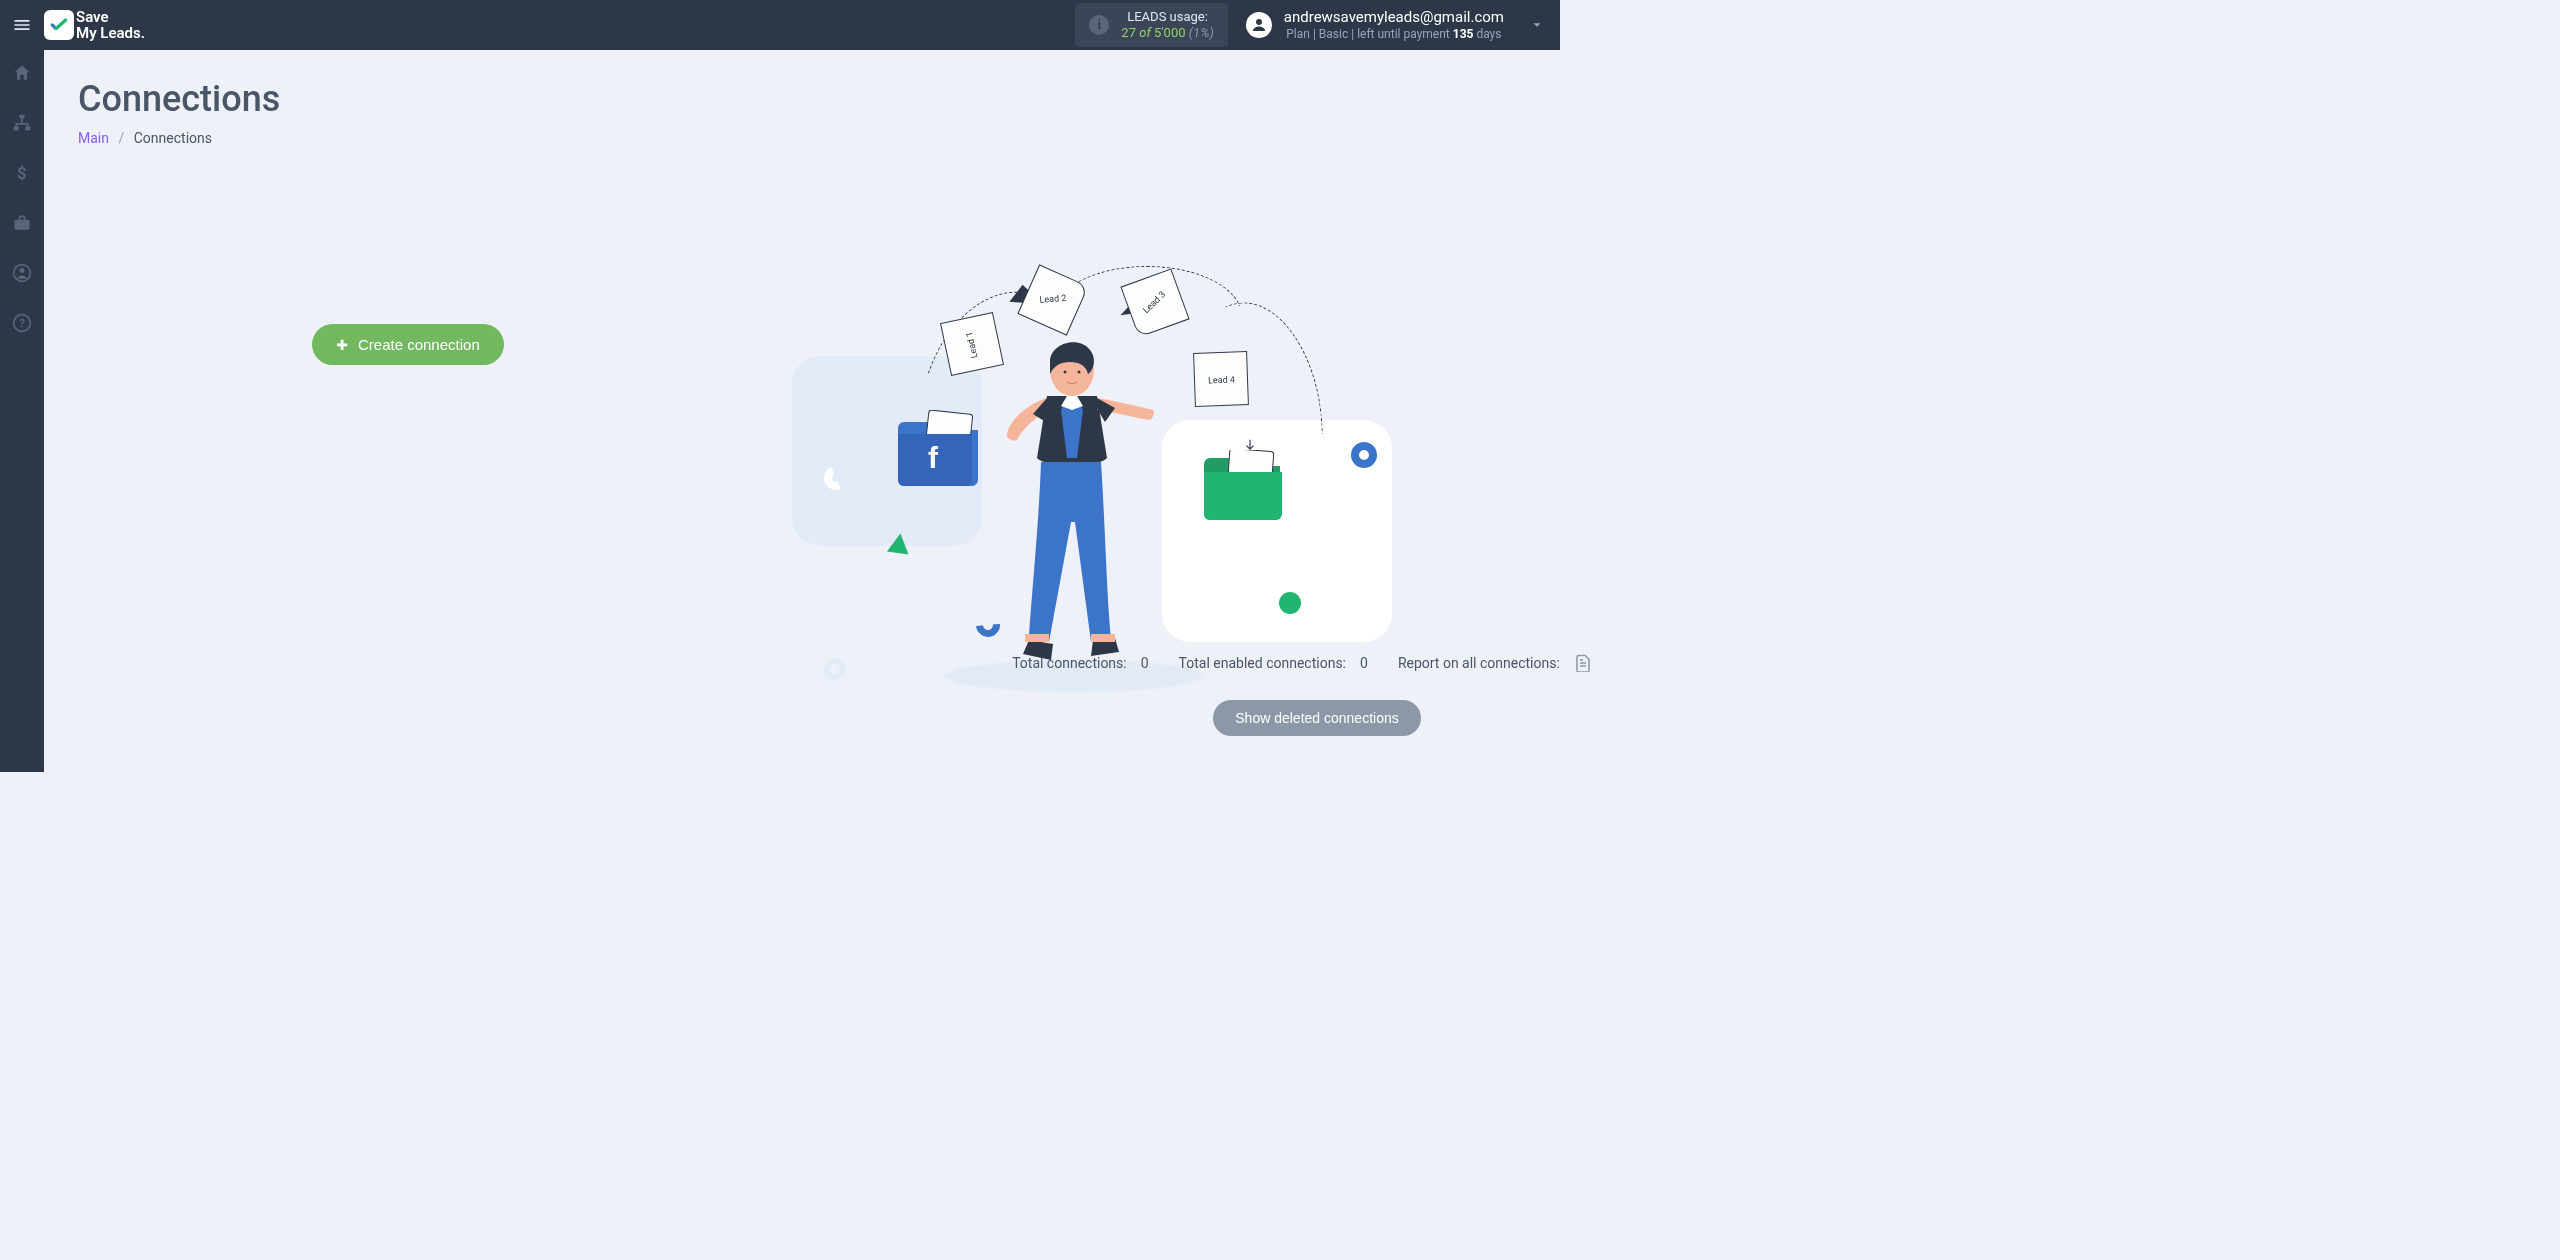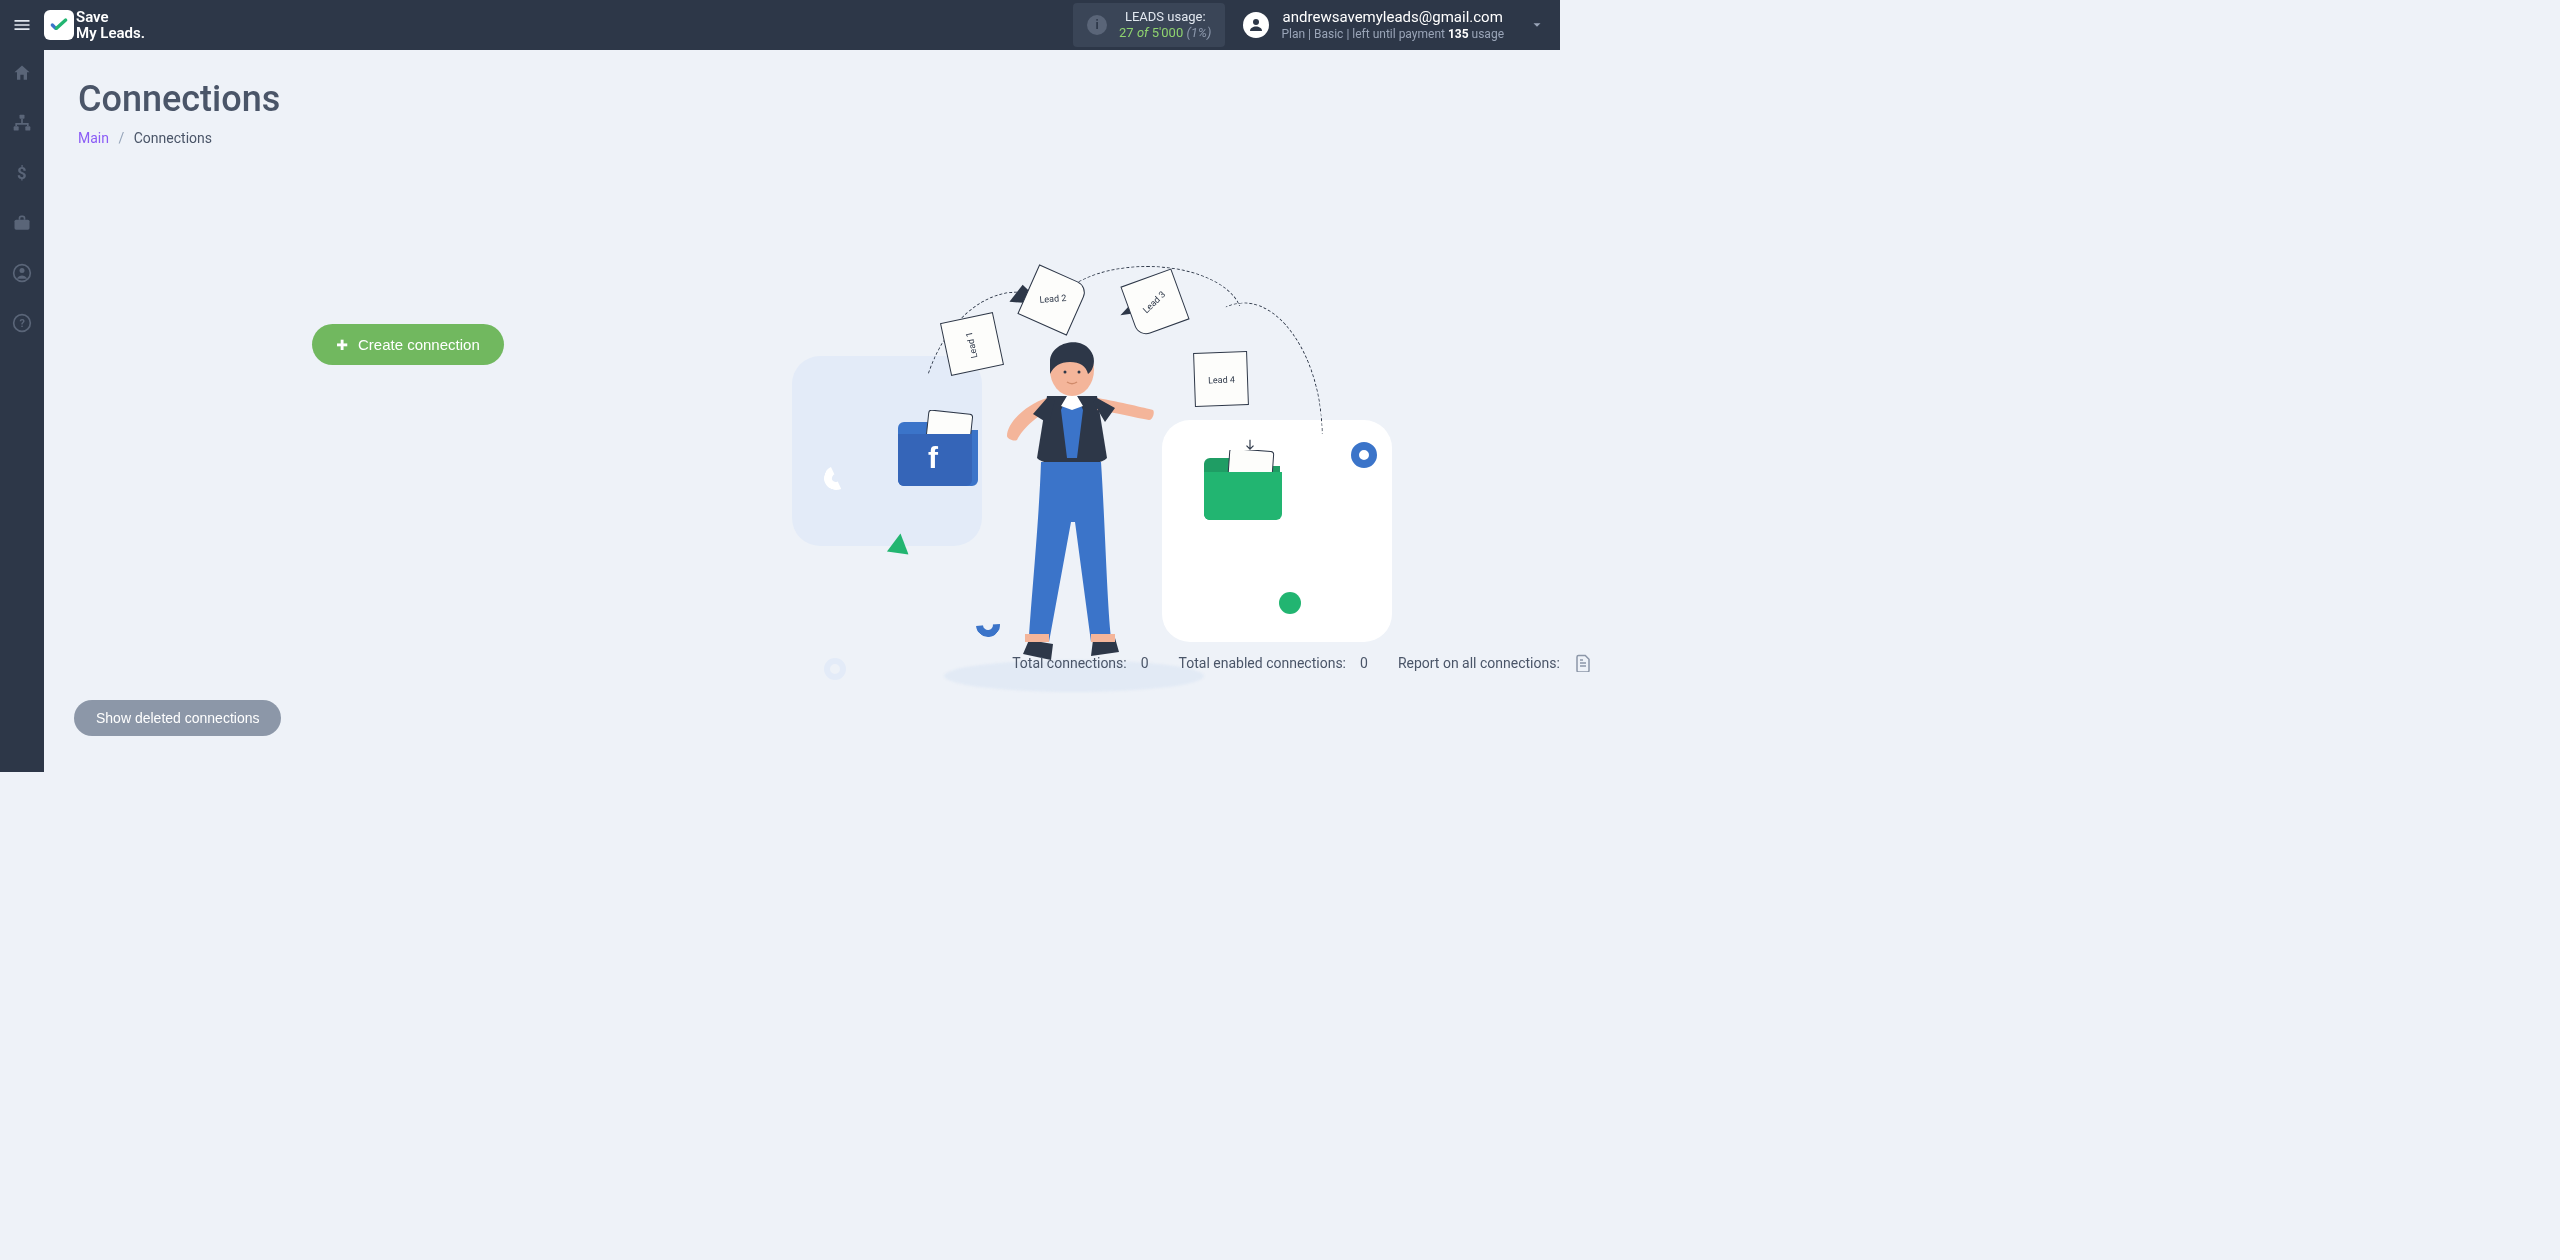--- a/index.html
+++ b/index.html
@@ -194,21 +194,21 @@
 }
 .stats-row .stat { display: inline-flex; align-items: center; gap: 14px; }
 .stats-row .doc-icon { display: inline-flex; cursor: pointer; }
 
 
 .show-deleted {
   position: absolute;
   left: 44px; right: 0;
   top: 700px;
   display: flex;
-  justify-content: flex-start;
+  justify-content: center;
   padding-left: 30px;
 }
 .show-deleted button {
   background: #8c97a8;
   color: #fff;
   border: none;
   border-radius: 20px;
   padding: 10px 22px;
   font-size: 14px;
   cursor: pointer;
@@ -255,21 +255,21 @@
           <path d="M4 20c0-4 4-6 8-6s8 2 8 6z" fill="#2d3748"></path>
         </svg>
     </div>
     <div class="lines">
       <div class="email">andrewsavemyleads@gmail.com</div>
       <div class="plan">
         <span>Plan |</span>
         <span>Basic</span>
         <span>| left until payment</span>
         <strong>135</strong>
-        <span>usage</span>
+        <span>days</span>
       </div>
     </div>
   </div>
   <div class="header-caret">
     <svg width="14" height="14" viewBox="0 0 24 24">
         <path d="M6 9l6 6 6-6z" fill="#9aa5b8"></path>
       </svg>
   </div>
 </div>
 

